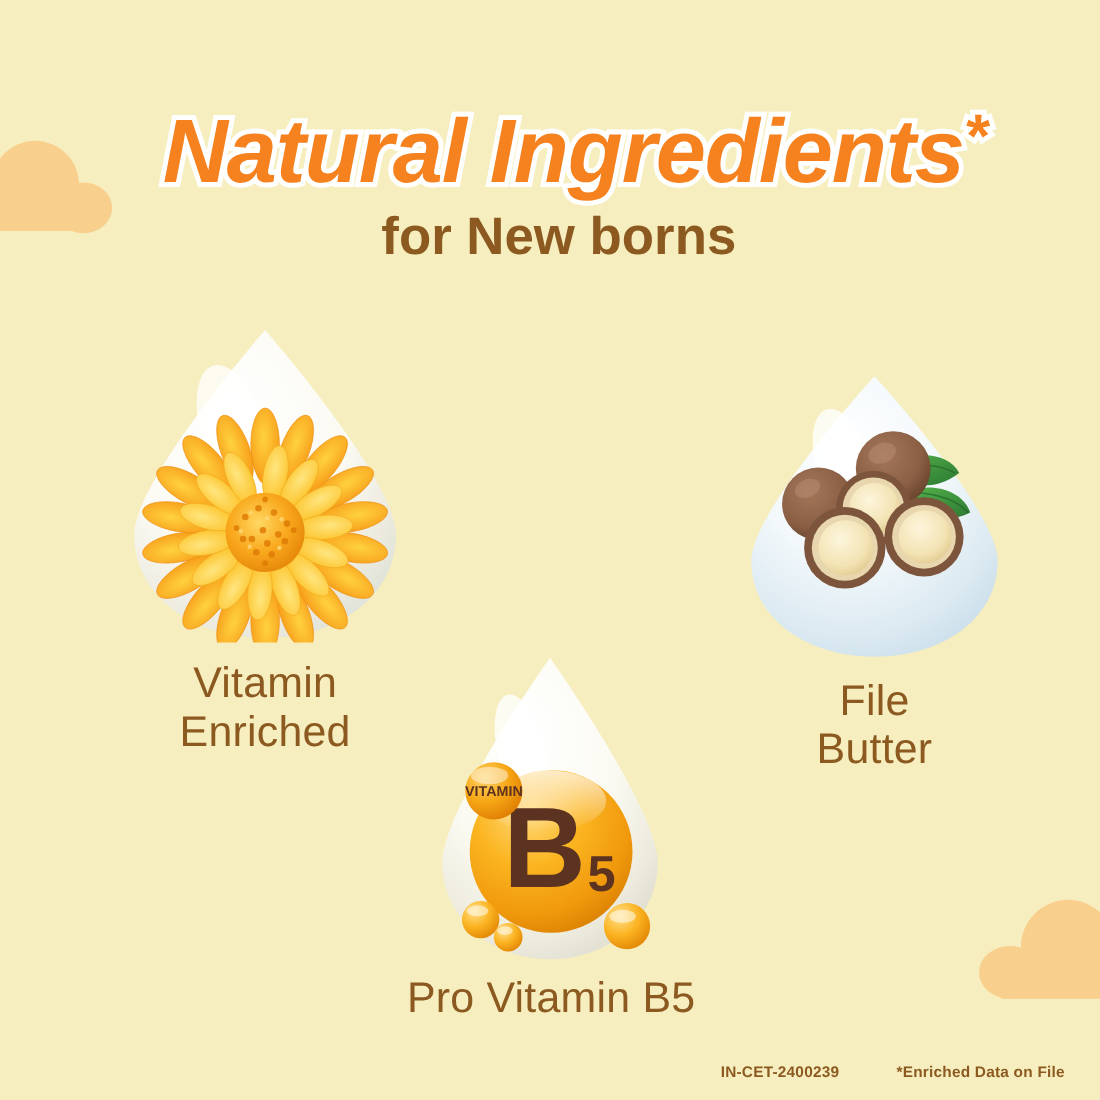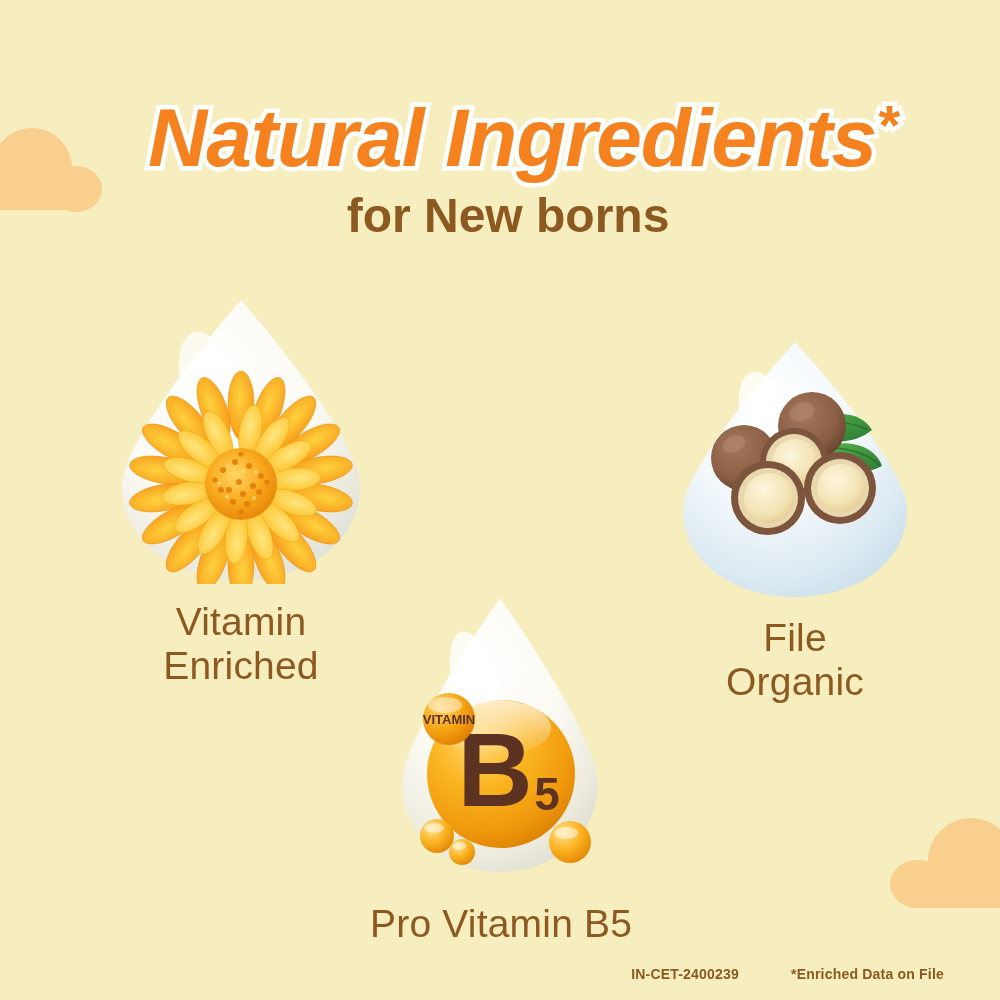--- a/index.html
+++ b/index.html
@@ -121,31 +121,31 @@
   #item-calendula { left: 96px;  top: 296px; width: 290px; }
   #item-calendula .droplet { width: 254px; height: 288px; margin: 0 auto; }
   #item-calendula .drop-label { margin-top: 16px; }
 
   #item-shea { left: 650px; top: 338px; width: 290px; }
   #item-shea .droplet { width: 238px; height: 262px; margin: 0 auto; }
   #item-shea .drop-label { margin-top: 16px; }
 
   #item-b5 { left: 370px; top: 594px; width: 260px; }
   #item-b5 .droplet { width: 210px; height: 282px; margin: 0 auto; }
-  #item-b5 .drop-label { margin-top: 26px; white-space: nowrap; text-align: right; }
+  #item-b5 .drop-label { margin-top: 10px; white-space: nowrap; text-align: right; }
 
   
   #footer {
     position: absolute;
     left: 0; bottom: 18px;
     width: 1000px;
     display: flex;
     justify-content: flex-end;
     gap: 52px;
-    padding-right: 56px;
+    padding-right: 32px;
     box-sizing: border-box;
     font-size: 14px;
     color: #8c5a20;
     font-weight: 600;
     letter-spacing: 0.2px;
   }
 </style>
 </head>
 <body>
 
@@ -331,21 +331,21 @@
         <circle cx="164" cy="150" r="29" fill="#e8d6ae"></circle>
         <circle cx="165" cy="150" r="24" fill="url(#kernelGrad)"></circle>
 
         <circle cx="92" cy="160" r="37" fill="#7d553c"></circle>
         <circle cx="92" cy="160" r="30" fill="#e8d6ae"></circle>
         <circle cx="93" cy="160" r="25" fill="url(#kernelGrad)"></circle>
       </svg>
     </div>
     <div class="drop-label">
       <div>File</div>
-      <div>Organic</div>
+      <div>Butter</div>
     </div>
   </div>
 
   <div class="droplet-item" id="item-b5">
     <div class="droplet">
       <svg class="shape" viewBox="0 0 210 282">
         <defs>
           <radialGradient id="dropB5Grad" cx="40%" cy="26%" r="80%">
             <stop offset="0%" stop-color="#ffffff"></stop>
             <stop offset="52%" stop-color="#fbfaf2"></stop>

